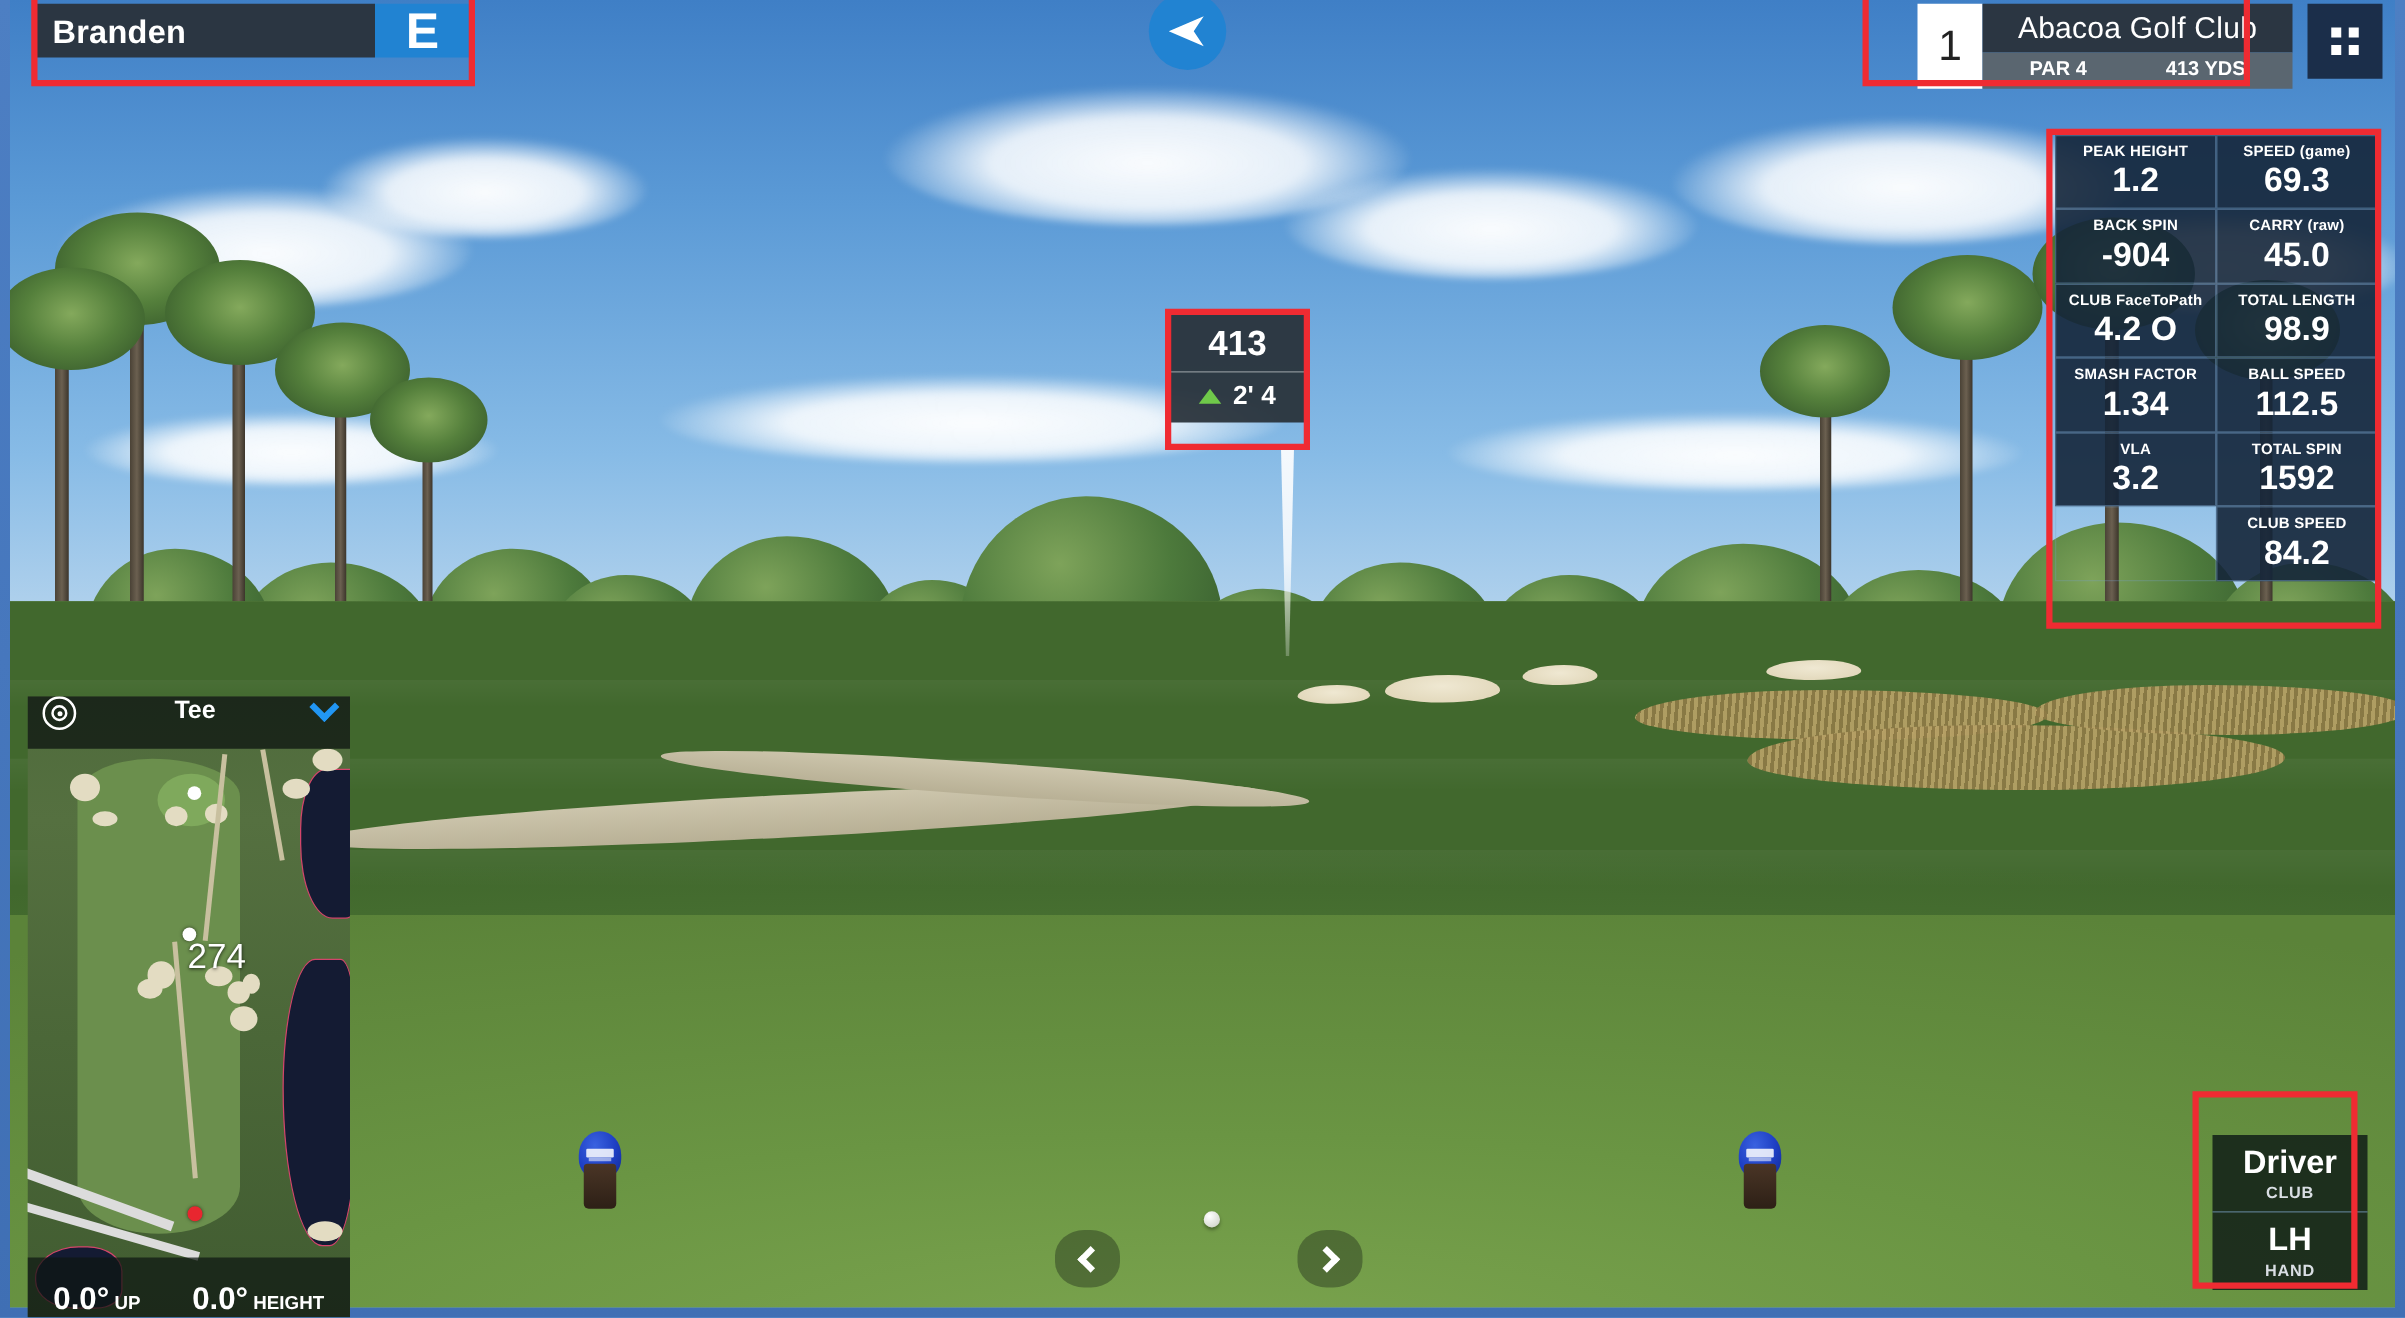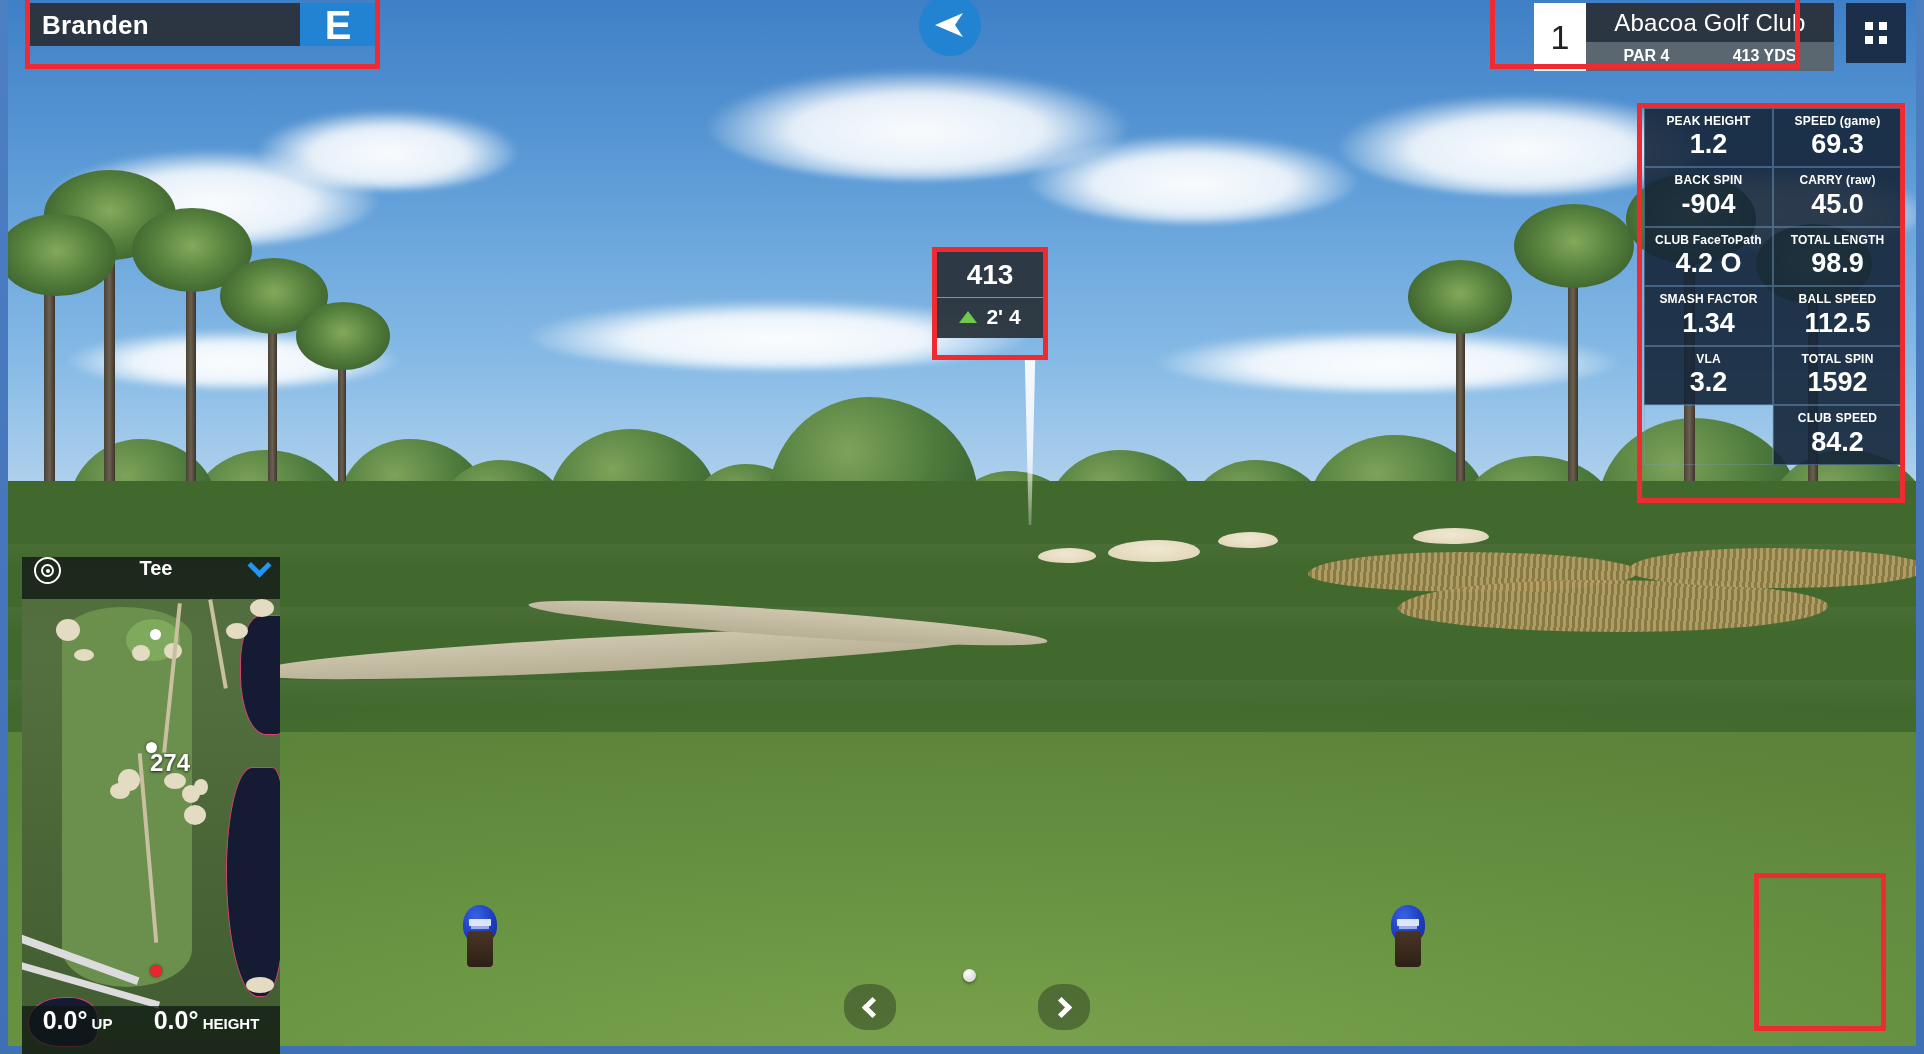--- a/index.html
+++ b/index.html
@@ -271,21 +271,21 @@
   #mm-target i { width:13px; height:13px; border-radius:50%; border:2px solid #fff; display:block; }
   #mm-target i::after { content:""; display:block; width:4px; height:4px; margin:2.5px; border-radius:50%; background:#fff; }
   .chev-down {
     width:17px; height:17px;
     border-right:5px solid #2196f3; border-bottom:5px solid #2196f3;
     transform:rotate(45deg); margin-bottom:5px;
   }
   #mm-footer {
     position:absolute; left:0; bottom:0; width:100%; height:48px;
     background:rgba(14,22,18,.72);
-    display:flex; align-items:flex-start; justify-content:space-around;
+    display:flex; align-items:flex-end; justify-content:space-around;
     z-index:4;
   }
   #mm-footer .slope { color:#fff; font-size:15px; font-weight:700; }
   #mm-footer .slope b { font-size:25px; font-weight:700; }
   .mm-water {
     position:absolute; background:#141b33;
     border:1.5px solid #d4456b;
   }
   .mm-bunker {
     position:absolute; background:#e3dcc2; border-radius:50%;
@@ -308,21 +308,21 @@
   }
   #mm-pin {
     position:absolute; width:11px; height:11px; border-radius:50%;
     background:#fff;
   }
   #mm-teepoint {
     position:absolute; width:12px; height:12px; border-radius:50%;
     background:#e8262f; box-shadow:0 0 3px rgba(0,0,0,.6);
   }
   #mm-dist {
-    position:absolute; color:#fff; font-size:24px; font-weight:700;
+    position:absolute; color:#fff; font-size:28px; font-weight:400;
     text-shadow:0 1px 3px rgba(0,0,0,.8);
   }
 
   
   .navbtn {
     position:absolute; bottom:16px;
     width:52px; height:46px; border-radius:45%;
     background:rgba(30,42,26,.42);
     display:flex; align-items:center; justify-content:center;
   }
@@ -520,20 +520,30 @@
         <div class="lbl">TOTAL SPIN</div>
         <div class="val">1592</div>
       </div>
       <div class="cell empty"></div>
       <div class="cell">
         <div class="lbl">CLUB SPEED</div>
         <div class="val">84.2</div>
       </div>
     </div>
 
+  <div class="hud" id="club">
+    <div class="sec">
+      <div class="big">Driver</div>
+      <div class="small">CLUB</div>
+    </div>
+    <div class="sec">
+      <div class="big">LH</div>
+      <div class="small">HAND</div>
+    </div>
+  </div>
 
   <div class="hud" id="minimap">
     <div id="mm-map">
 
       <div class="mm-fairway" style="left:40px; top:50px; width:130px; height:380px;"></div>
 
       <div class="mm-water" style="left:218px; top:58px; width:52px; height:120px; border-radius:40% 10% 30% 50%;"></div>
       <div class="mm-water" style="left:204px; top:210px; width:58px; height:230px; border-radius:45% 20% 35% 55%;"></div>
       <div class="mm-water" style="left:6px; top:440px; width:70px; height:50px; border-radius:50% 40% 30% 45%;"></div>
 

